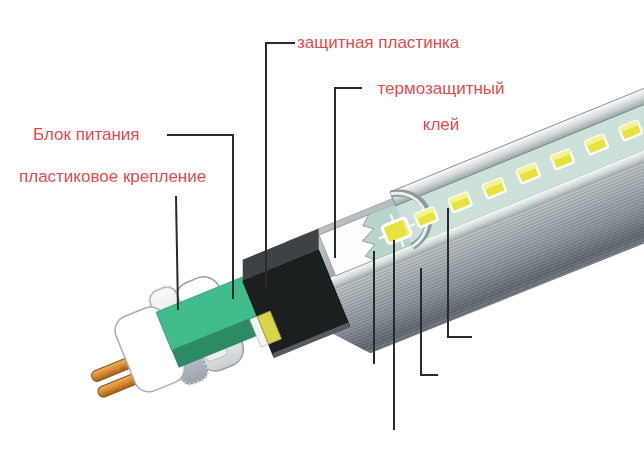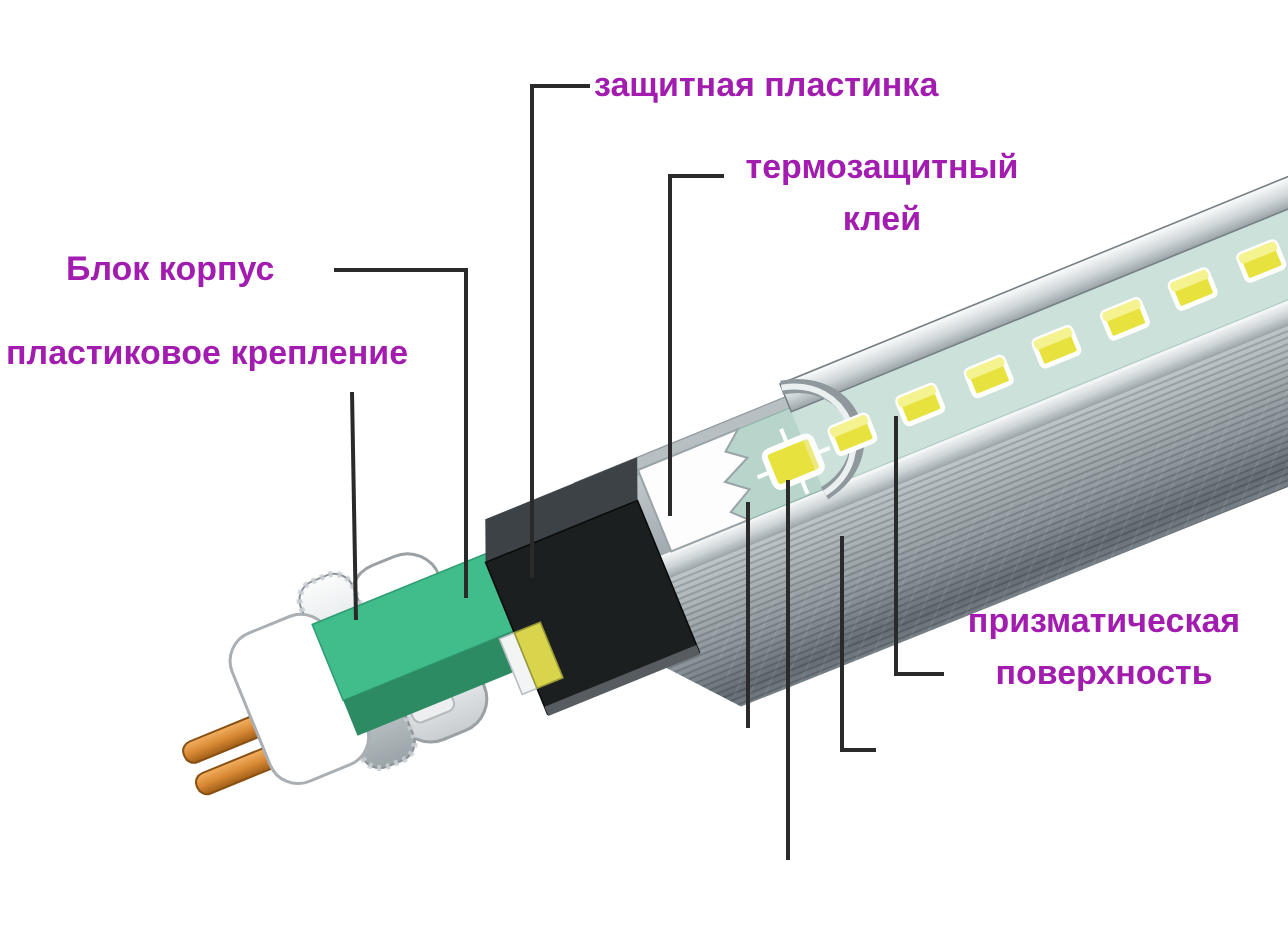--- a/index.html
+++ b/index.html
@@ -6,27 +6,27 @@
   #stage{
     position:relative;
     width:644px;height:474px;
     background:#ffffff;
     overflow:hidden;
     font-family:"Liberation Sans","DejaVu Sans",sans-serif;
   }
   #art{position:absolute;left:0;top:0;}
   .lbl{
     position:absolute;
-    font-weight:700;
+    font-weight:400;
     font-size:17px;
     line-height:22px;
-    color:#a21caf;
+    color:#ef4444;
     white-space:pre-line;
   }
-  .lbl.center{text-align:center;line-height:26px;}
+  .lbl.center{text-align:center;line-height:36px;}
 </style>
 </head>
 <body>
 
 <div id="stage">
 
   <svg id="art" width="644" height="474" viewBox="0 0 644 474">
     <defs>
       <linearGradient id="silverV" x1="0" y1="0" x2="0" y2="1">
         <stop offset="0" stop-color="#fbfcfc"></stop>
@@ -152,23 +152,21 @@
       <polyline points="374,364 374,251"></polyline>
       <polyline points="394,430 394,240"></polyline>
     </g>
   </svg>
 
   <div class="lbl" style="left:297px;top:32px;">защитная пластинка</div>
 
   <div class="lbl center" style="left:360px;top:71px;width:162px;">термозащитный
 клей</div>
 
-  <div class="lbl" style="left:33px;top:124px;">Блок корпус</div>
+  <div class="lbl" style="left:33px;top:124px;">Блок питания</div>
 
-  <div class="lbl" style="left:3px;top:166px;">пластиковое крепление</div>
+  <div class="lbl" style="left:19px;top:166px;">пластиковое крепление</div>
 
-  <div class="lbl center" style="left:468px;top:298px;width:168px;">призматическая
-поверхность</div>
 
 
 
 
 </div>
 
 </body></html>

